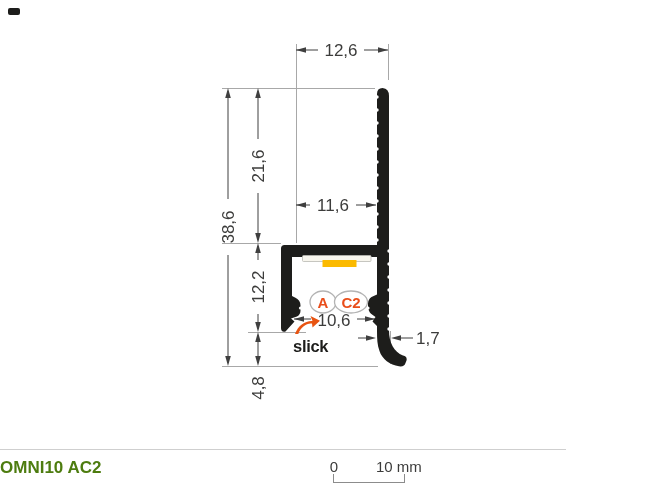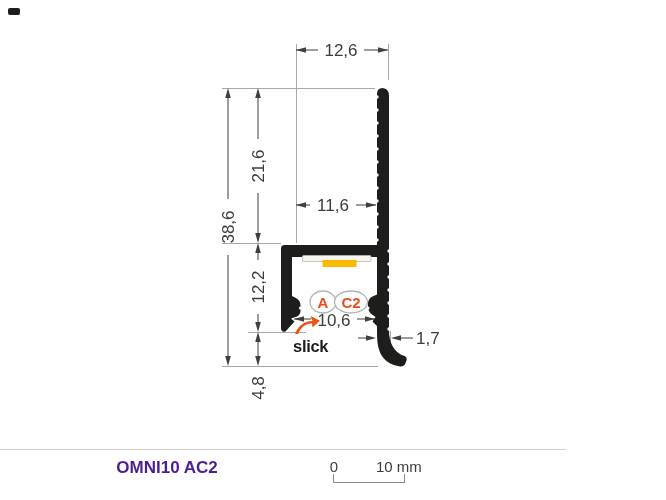--- a/index.html
+++ b/index.html
@@ -12,22 +12,22 @@
     fill:#3c3c3b;
   }
   .dim-text{font-size:17px;}
   .badge-text{font-size:15px;font-weight:700;fill:#e94e1b;}
   .brand-text{font-size:16.5px;font-weight:700;fill:#1d1d1b;letter-spacing:-0.3px;}
   #footer{
     position:absolute;left:0;top:449px;width:666px;height:51px;
     border-top:1px solid #cfcfcf;background:#ffffff;
   }
   #footer-title{
-    position:absolute;left:12px;top:8px;width:310px;text-align:center;
-    font-size:17px;font-weight:700;color:#4c1d95;
+    position:absolute;left:0;top:8px;width:310px;text-align:left;
+    font-size:17px;font-weight:700;color:#4d7c0f;
   }
   .scale-label{
     position:absolute;top:8px;font-size:15px;color:#3c3c3b;
   }
   #scale-zero{left:327px;width:14px;text-align:center;}
   #scale-ten{left:376px;}
   #scale-bracket{
     position:absolute;left:333px;top:24px;width:70px;height:8px;
     border-left:1.5px solid #8c8c8c;border-right:1.5px solid #8c8c8c;
     border-bottom:1.5px solid #8c8c8c;

